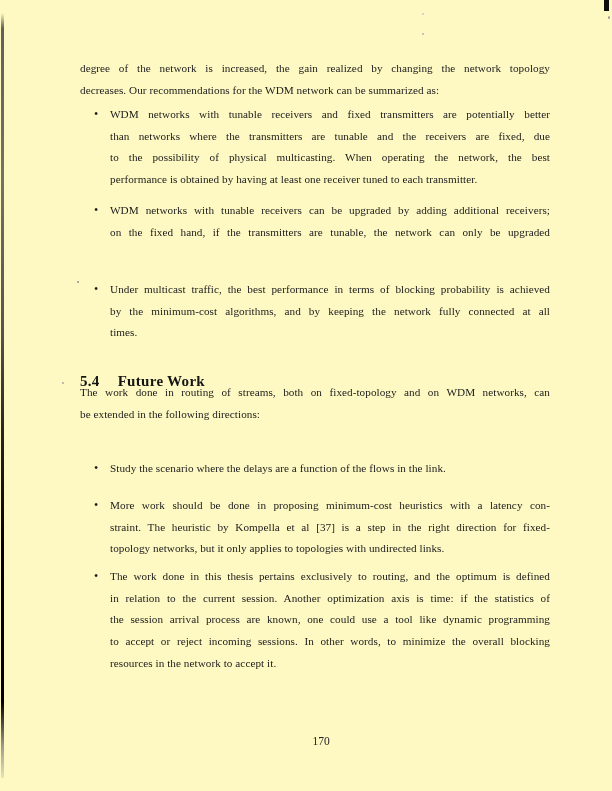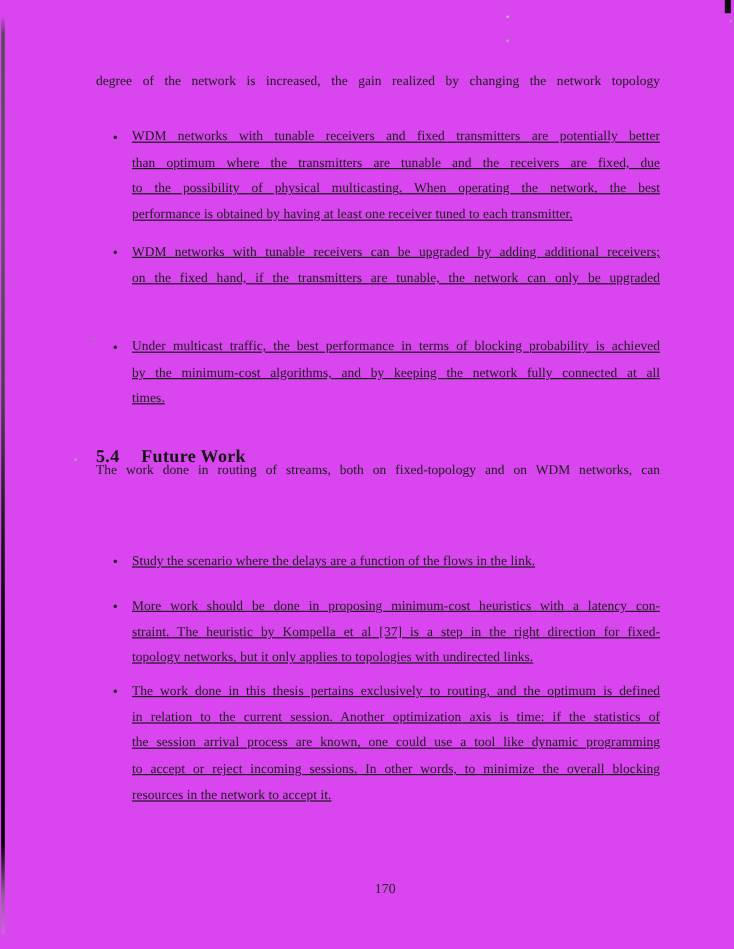--- a/index.html
+++ b/index.html
@@ -4,21 +4,21 @@
 <style>
   html, body { margin: 0; padding: 0; }
   body {
     width: 612px; height: 791px;
     background: #ffffff;
     font-family: "Liberation Serif", "DejaVu Serif", serif;
   }
   .page {
     position: relative;
     width: 612px; height: 791px;
-    background: #d946ef;
+    background: #fef9c3;
     overflow: hidden;
     color: #1b1b1b;
   }
   .block {
     position: absolute;
     left: 80px;
     width: 470px;
     font-size: 11.2px;
     line-height: 21.7px;
     letter-spacing: 0.05px;
@@ -34,21 +34,20 @@
   .bullet-item { width: 470px; }
   .bullet-item .dot {
     position: absolute;
     left: 14px; top: 0;
     font-size: 12px;
     line-height: 21.7px;
   }
   .bullet-item .itext {
     margin-left: 30px;
     width: 440px;
-    text-decoration: underline;
   }
   .heading {
     position: absolute;
     left: 80px;
     font-size: 15px;
     font-weight: bold;
     letter-spacing: 0.3px;
     line-height: 22px;
     color: #151515;
   }
@@ -98,27 +97,28 @@
   <div class="edge-line"></div>
   <div class="corner-mark"></div>
   <div class="speck s1"></div>
   <div class="speck s2"></div>
   <div class="speck s3"></div>
   <div class="speck s4"></div>
   <div class="speck s5"></div>
 
   <div class="block" style="top:58px">
     <div class="line">degree of the network is increased, the gain realized by changing the network topology</div>
+    <div class="line last">decreases. Our recommendations for the WDM network can be summarized as:</div>
   </div>
 
   <div class="block bullet-item" style="top:104px">
     <span class="dot">•</span>
     <div class="itext">
       <div class="line">WDM networks with tunable receivers and fixed transmitters are potentially better</div>
-      <div class="line">than optimum where the transmitters are tunable and the receivers are fixed, due</div>
+      <div class="line">than networks where the transmitters are tunable and the receivers are fixed, due</div>
       <div class="line">to the possibility of physical multicasting.  When operating the network, the best</div>
       <div class="line last">performance is obtained by having at least one receiver tuned to each transmitter.</div>
     </div>
   </div>
 
   <div class="block bullet-item" style="top:200px">
     <span class="dot">•</span>
     <div class="itext">
       <div class="line">WDM networks with tunable receivers can be upgraded by adding additional receivers;</div>
       <div class="line">on the fixed hand, if the transmitters are tunable, the network can only be upgraded</div>
@@ -133,20 +133,21 @@
       <div class="line last">times.</div>
     </div>
   </div>
 
   <div class="heading" style="top:370px">
     <span class="sec-num">5.4</span><span>Future Work</span>
   </div>
 
   <div class="block" style="top:382px">
     <div class="line">The work done in routing of streams, both on fixed-topology and on WDM networks, can</div>
+    <div class="line last">be extended in the following directions:</div>
   </div>
 
   <div class="block bullet-item" style="top:458px">
     <span class="dot">•</span>
     <div class="itext">
       <div class="line last">Study the scenario where the delays are a function of the flows in the link.</div>
     </div>
   </div>
 
   <div class="block bullet-item" style="top:495px">

